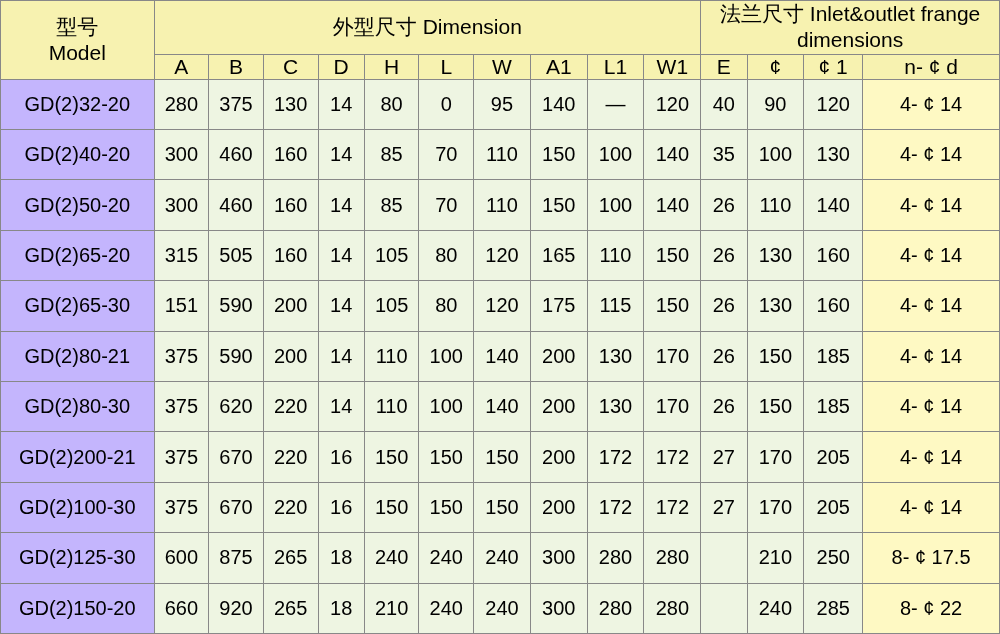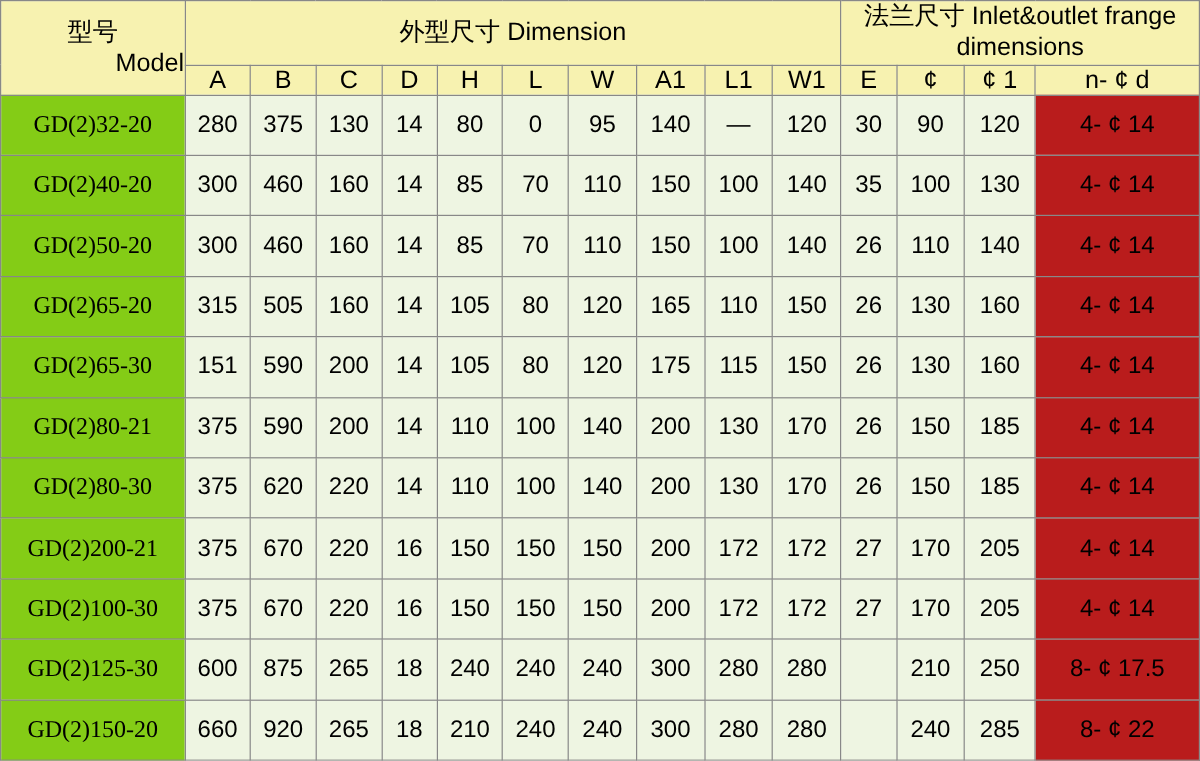--- a/index.html
+++ b/index.html
@@ -35,35 +35,33 @@
   }
   .hdr-sub {
     background: #f7f2b0;
     font-size: 21px;
   }
   .hdr-model {
     font-size: 21px;
   }
   .hdr-model .line2 {
     display: block;
-    text-align: right;
   }
   
   .cell-model {
-    background: #84cc16;
+    background: #c4b5fd;
     font-size: 20px;
     white-space: nowrap;
-    font-family: Liberation Serif, serif;
   }
   .cell-val {
     background: #eef5e2;
     font-size: 20px;
   }
   .cell-last {
-    background: #b91c1c;
+    background: #fef9c3;
     font-size: 20px;
     white-space: nowrap;
   }
   
   col.c-model { width: 146px; }
   col.c-a { width: 52px; }
   col.c-b { width: 52px; }
   col.c-c { width: 52px; }
   col.c-d { width: 44px; }
   col.c-h { width: 52px; }
@@ -136,21 +134,21 @@
       <td class="cell-val">280</td>
       <td class="cell-val">375</td>
       <td class="cell-val">130</td>
       <td class="cell-val">14</td>
       <td class="cell-val">80</td>
       <td class="cell-val">0</td>
       <td class="cell-val">95</td>
       <td class="cell-val">140</td>
       <td class="cell-val">—</td>
       <td class="cell-val">120</td>
-      <td class="cell-val">30</td>
+      <td class="cell-val">40</td>
       <td class="cell-val">90</td>
       <td class="cell-val">120</td>
       <td class="cell-last">4- ¢ 14</td>
     </tr>
     <tr>
       <td class="cell-model">GD(2)40-20</td>
       <td class="cell-val">300</td>
       <td class="cell-val">460</td>
       <td class="cell-val">160</td>
       <td class="cell-val">14</td>

